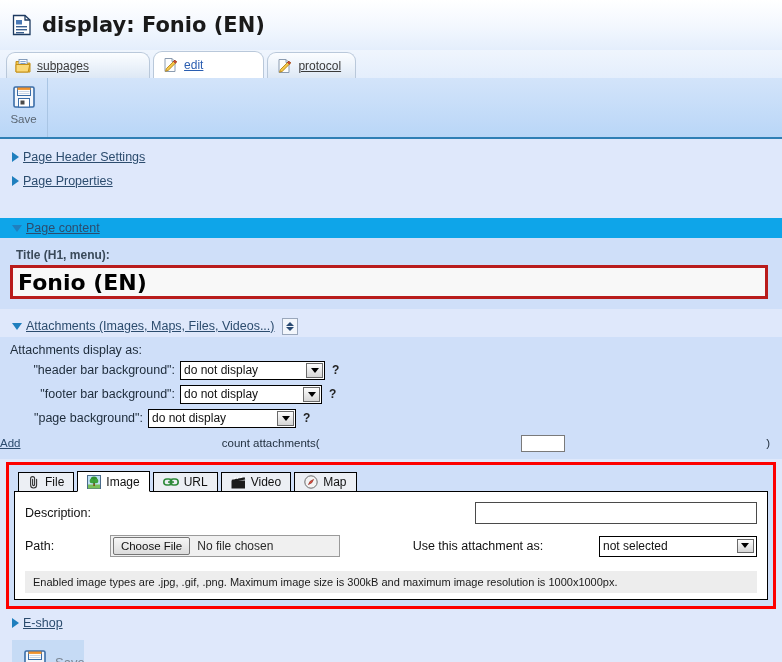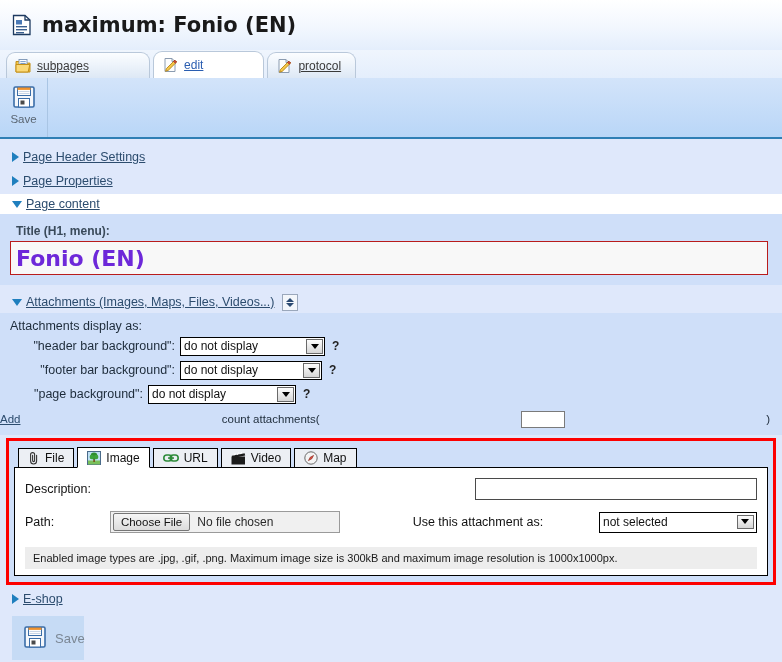--- a/index.html
+++ b/index.html
@@ -146,26 +146,26 @@
   .field-label {
     font-size: 12px;
     font-weight: bold;
     color: #3a4a5a;
     margin: 2px 0 3px 6px;
   }
   .title-input {
     width: 758px;
     height: 34px;
     box-sizing: border-box;
-    border: 1px solid #b91c1c;
+    border: 3px solid #b91c1c;
     background: #f8f8f8;
     font-size: 22px;
     font-weight: bold;
     font-family: "DejaVu Sans", sans-serif;
-    color: #6d28d9;
+    color: #000000;
     padding: 0 5px;
     outline: none;
   }
 
   .attach-head {
     display: flex;
     align-items: center;
     gap: 4px;
     padding-left: 12px;
     height: 22px;
@@ -383,21 +383,21 @@
     <span class="doc-icon">
       <svg width="20" height="22" viewBox="0 0 20 22">
         <path d="M1.5 1.5 H13 L18 6 V20.5 H1.5 Z" fill="#ffffff" stroke="#1d3a60" stroke-width="1.3"></path>
         <path d="M13 1.5 V6 H18" fill="none" stroke="#1d3a60" stroke-width="1.3"></path>
         <rect x="4" y="6" width="6" height="4.5" fill="#4a79b5"></rect>
         <rect x="4" y="12" width="11" height="1.4" fill="#3a5f8f"></rect>
         <rect x="4" y="15" width="11" height="1.4" fill="#3a5f8f"></rect>
         <rect x="4" y="18" width="8" height="1.4" fill="#3a5f8f"></rect>
       </svg>
     </span>
-    <span class="page-title">maximum: Fonio (EN)</span>
+    <span class="page-title">display: Fonio (EN)</span>
   </div>
 
   <div class="tabbar">
     <div class="tab wide">
       <span class="tab-icon">
         <svg width="16" height="16" viewBox="0 0 16 16">
           <path d="M1 3.5h5l1.3 1.6H15V14H1z" fill="#f5c84a" stroke="#c48f17" stroke-width="1"></path>
           <rect x="4" y="1.5" width="8" height="7" fill="#ffffff" stroke="#7a94b5" stroke-width="0.9"></rect>
           <rect x="5.3" y="3.2" width="5.4" height="0.9" fill="#6b8fc0"></rect>
           <rect x="5.3" y="5" width="5.4" height="0.9" fill="#6b8fc0"></rect>
@@ -454,21 +454,21 @@
   <div class="section-row">
     <span class="arrow-right"></span>
     <span class="sec-link">Page Header Settings</span>
   </div>
   <div style="height:3px"></div>
   <div class="section-row">
     <span class="arrow-right"></span>
     <span class="sec-link">Page Properties</span>
   </div>
   <div style="height:3px"></div>
-  <div class="section-row" style="background:#ffffff;height:20px;">
+  <div class="section-row" style="background:#0ea5e9;height:20px;margin-top:24px;">
     <span class="arrow-down"></span>
     <span class="sec-link">Page content</span>
   </div>
 
   <div class="pagecontent">
     <div class="field-label">Title (H1, menu):</div>
     <input class="title-input" type="text" value="Fonio (EN)" style="">
   </div>
 
   <div style="height:6px"></div>

